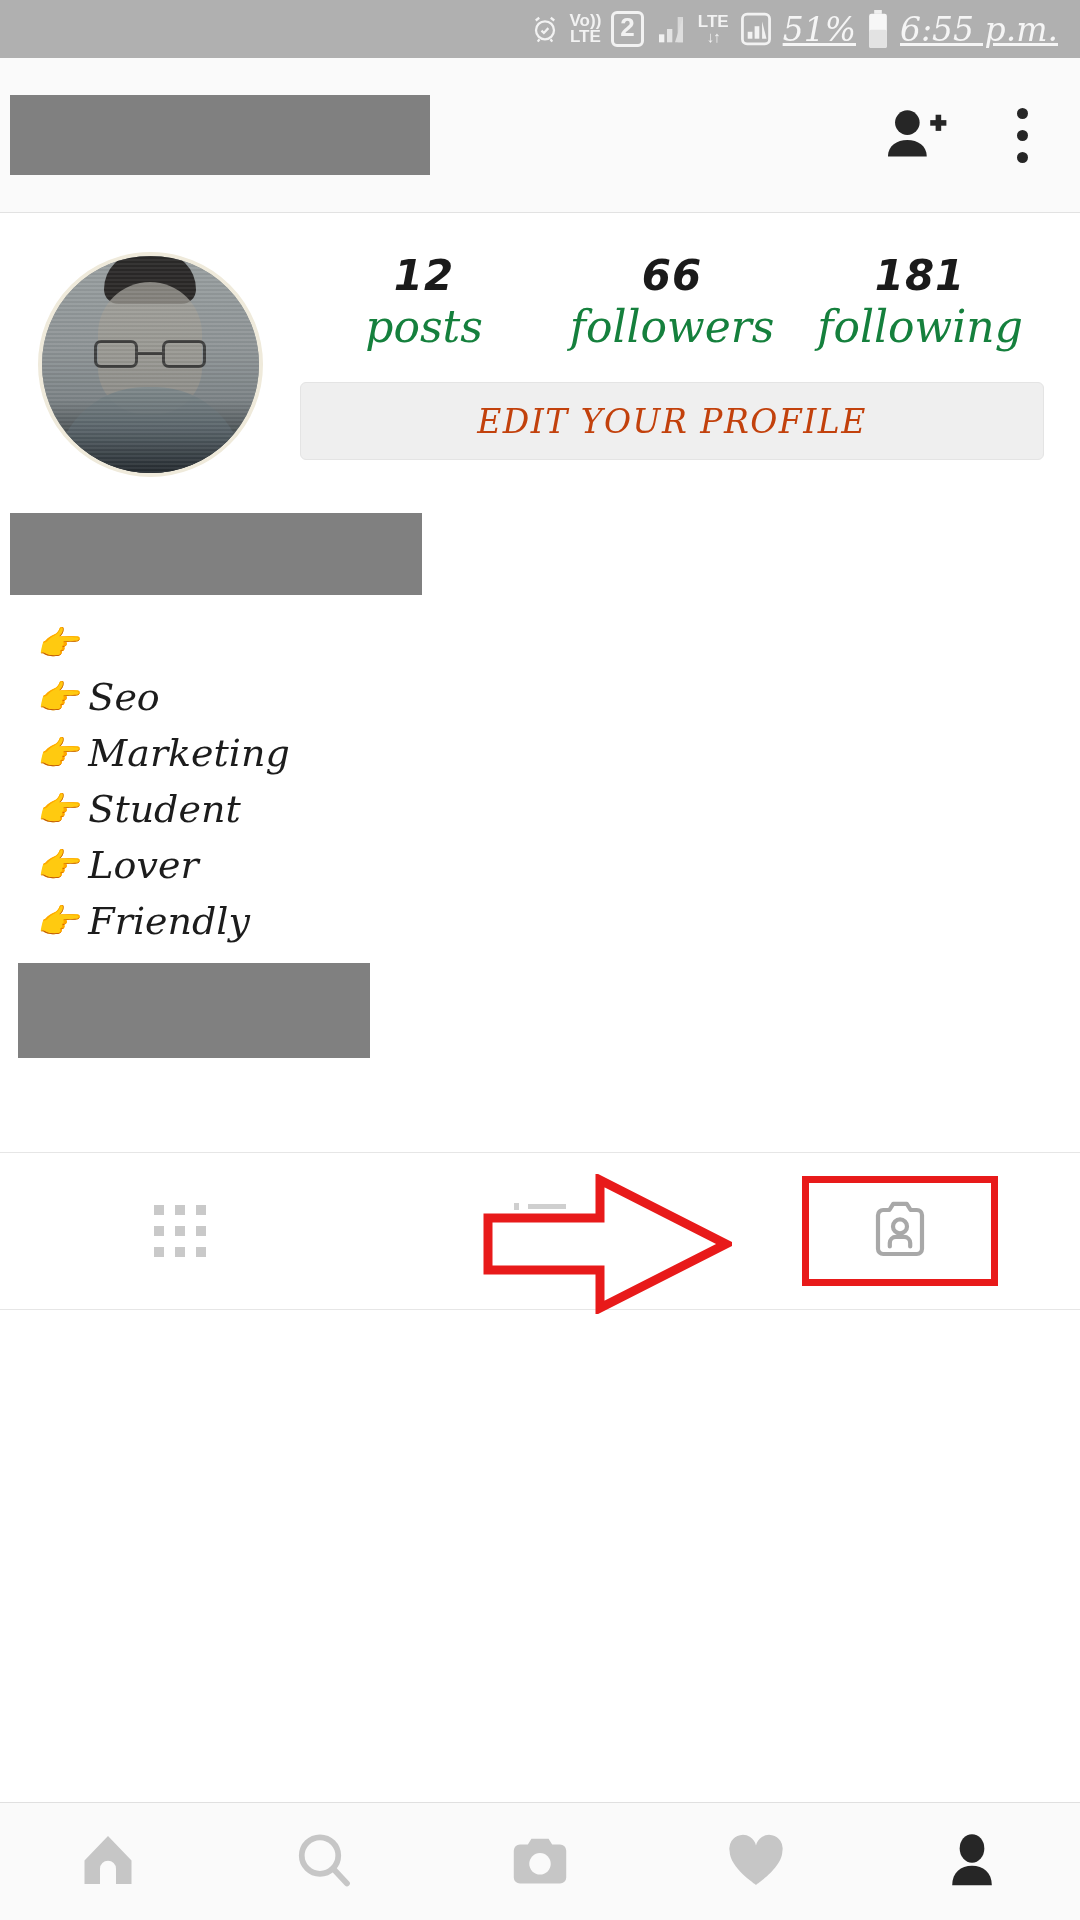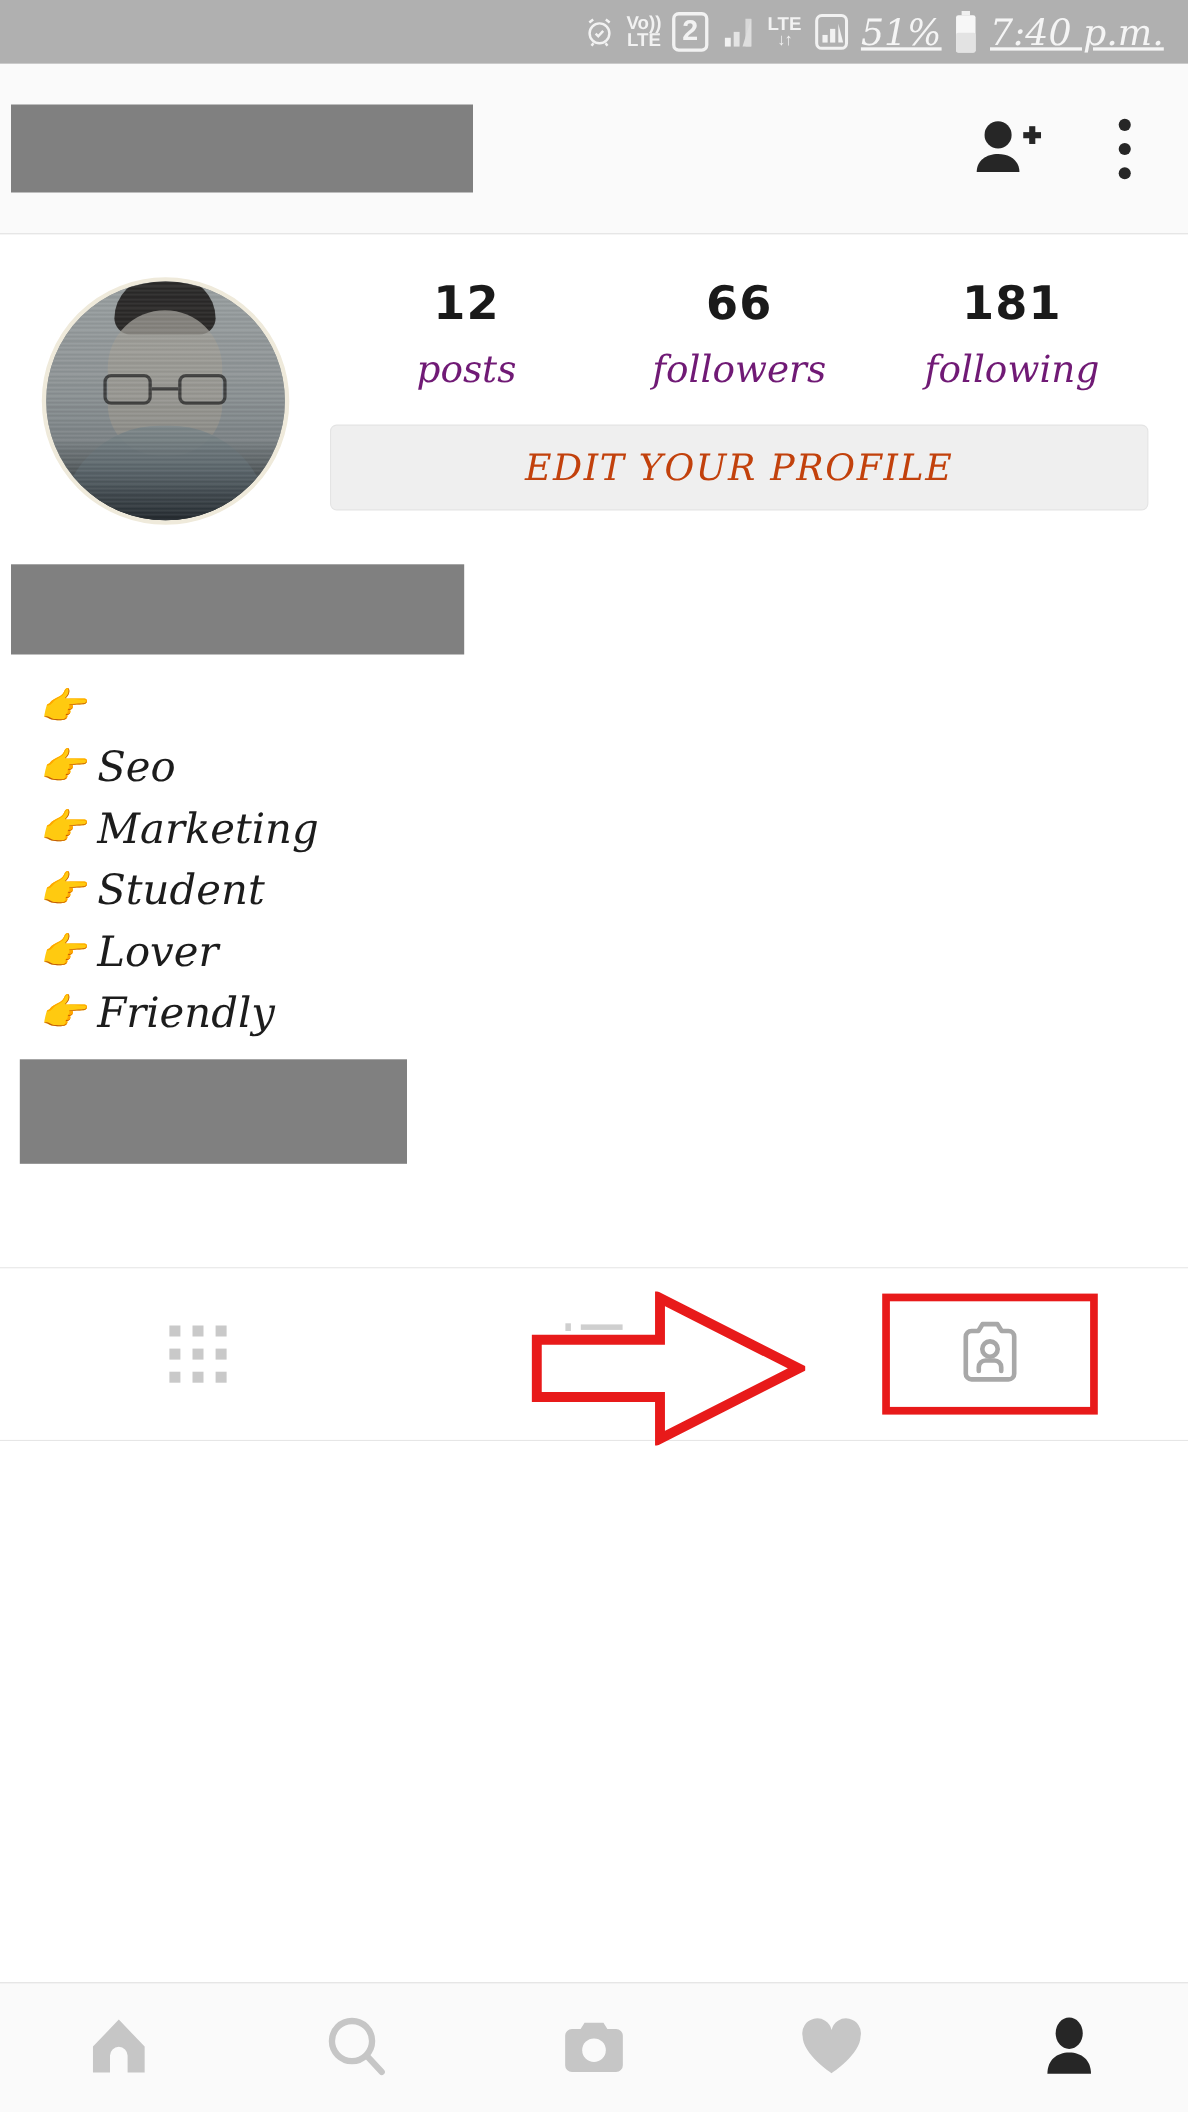--- a/index.html
+++ b/index.html
@@ -68,26 +68,26 @@
   .av-body{ position:absolute; left:50%; transform:translateX(-50%); bottom:-10px;
     width:190px; height:96px; border-radius:90px 90px 0 0;
     background:linear-gradient(180deg,#7e898c 0%,#59646a 45%,#1a1f24 100%); opacity:.9; }
   .av-blur{ position:absolute; inset:0; backdrop-filter:blur(0px);
     background:repeating-linear-gradient(0deg, rgba(255,255,255,.055) 0px, rgba(255,255,255,.055) 2px, rgba(0,0,0,.045) 2px, rgba(0,0,0,.045) 4px); }
 
   .stats{ flex:1; padding-right:36px; }
   .stats-row{ display:flex; align-items:flex-start; }
   .stat{ flex:1; text-align:center; }
   .stat-num{
-    font-family:"DejaVu Sans", sans-serif; font-weight:bold; 
+    font-family:"DejaVu Sans", sans-serif; font-weight:bold; font-style:italic;
     font-size:42px; color:#1a1a1a; line-height:1.12; letter-spacing:1px;
   }
   .stat-lbl{
     font-family:"DejaVu Serif", serif; font-style:italic;
-    font-size:34px; color:#701a75; line-height:1.25; margin-top:16px;
+    font-size:44px; color:#15803d; line-height:1.25; margin-top:0;
   }
   .edit-btn{
     margin-top:28px; height:78px; background:#efefef; border:1px solid #e4e4e4;
     border-radius:6px; display:flex; align-items:center; justify-content:center;
     font-family:"DejaVu Serif", serif; font-style:italic;
     font-size:33px; color:#c2410c; letter-spacing:1.5px;
   }
 
   
   .bio{ padding:36px 0 0 10px; }
@@ -183,21 +183,21 @@
     <span class="sb-text">51%</span>
 
     <span class="sb-ico">
       <svg width="24" height="38" viewBox="0 0 14 24">
         <rect x="4.6" y="0" width="4.8" height="2.4" fill="#f0f0f0"></rect>
         <rect x="1.4" y="2.4" width="11.2" height="21.6" rx="1.4" fill="#f7f7f7"></rect>
         <rect x="1.4" y="12.5" width="11.2" height="11.5" rx="1.2" fill="#e3e3e3"></rect>
       </svg>
     </span>
 
-    <span class="sb-text">7:40 p.m.</span>
+    <span class="sb-text">6:55 p.m.</span>
   </div>
 
   <div class="header">
     <span class="redact hdr-name-redact"></span>
 
     <div class="hdr-actions">
       <span>
         <svg width="62" height="50" viewBox="0 0 32 26">
           <circle cx="11.5" cy="7.6" r="6.4" fill="#262626"></circle>
           <path d="M1.4 25.2c0-5.6 4.6-8.6 10.1-8.6s10.1 3 10.1 8.6z" fill="#262626"></path>

